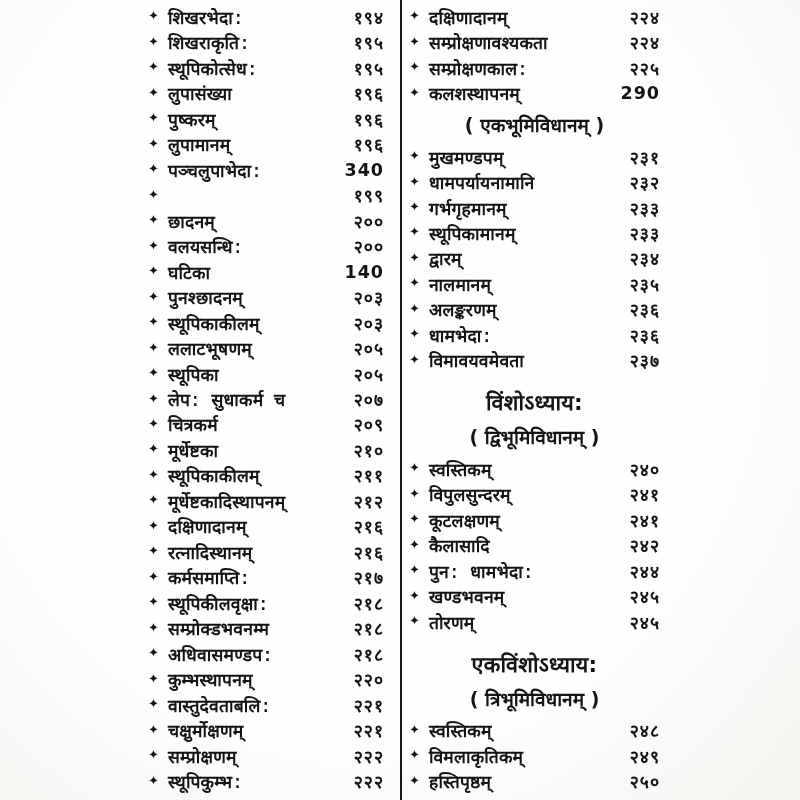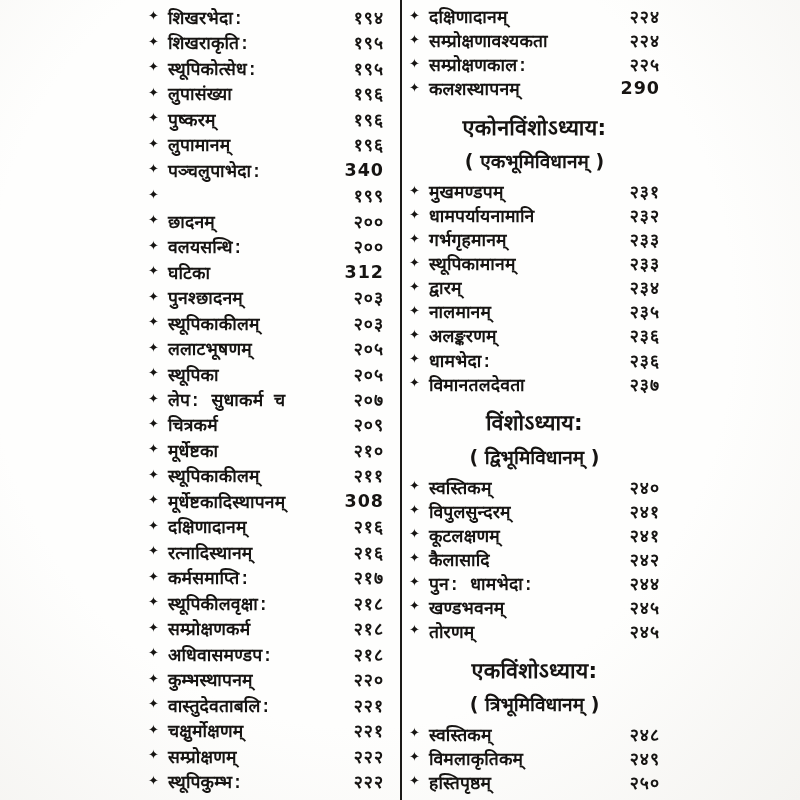--- a/index.html
+++ b/index.html
@@ -148,21 +148,21 @@
 
   <div class="toc-row">
     <span class="bullet">✦</span>
     <span class="entry-label">वलयसन्धि:</span>
     <span class="entry-page">२००</span>
   </div>
 
   <div class="toc-row">
     <span class="bullet">✦</span>
     <span class="entry-label">घटिका</span>
-    <span class="entry-page">312</span>
+    <span class="entry-page">140</span>
   </div>
 
   <div class="toc-row">
     <span class="bullet">✦</span>
     <span class="entry-label">पुनश्छादनम्</span>
     <span class="entry-page">२०३</span>
   </div>
 
   <div class="toc-row">
     <span class="bullet">✦</span>
@@ -202,21 +202,21 @@
 
   <div class="toc-row">
     <span class="bullet">✦</span>
     <span class="entry-label">स्थूपिकाकीलम्</span>
     <span class="entry-page">२११</span>
   </div>
 
   <div class="toc-row">
     <span class="bullet">✦</span>
     <span class="entry-label">मूर्धेष्टकादिस्थापनम्</span>
-    <span class="entry-page">308</span>
+    <span class="entry-page">२१२</span>
   </div>
 
   <div class="toc-row">
     <span class="bullet">✦</span>
     <span class="entry-label">दक्षिणादानम्</span>
     <span class="entry-page">२१६</span>
   </div>
 
   <div class="toc-row">
     <span class="bullet">✦</span>
@@ -231,21 +231,21 @@
   </div>
 
   <div class="toc-row">
     <span class="bullet">✦</span>
     <span class="entry-label">स्थूपिकीलवृक्षा:</span>
     <span class="entry-page">२१८</span>
   </div>
 
   <div class="toc-row">
     <span class="bullet">✦</span>
-    <span class="entry-label">सम्प्रोक्षणकर्म</span>
+    <span class="entry-label">सम्प्रोक्डभवनम्म</span>
     <span class="entry-page">२१८</span>
   </div>
 
   <div class="toc-row">
     <span class="bullet">✦</span>
     <span class="entry-label">अधिवासमण्डप:</span>
     <span class="entry-page">२१८</span>
   </div>
 
   <div class="toc-row">
@@ -296,23 +296,20 @@
     <span class="entry-label">सम्प्रोक्षणकाल:</span>
     <span class="entry-page">२२५</span>
   </div>
 
   <div class="toc-row">
     <span class="bullet">✦</span>
     <span class="entry-label">कलशस्थापनम्</span>
     <span class="entry-page">290</span>
   </div>
 
-  <div class="chapter-row">
-    <span class="chapter-text">एकोनविंशोऽध्याय:</span>
-  </div>
 
   <div class="subtitle-row">
     <span class="subtitle-text">( एकभूमिविधानम् )</span>
   </div>
 
   <div class="toc-row">
     <span class="bullet">✦</span>
     <span class="entry-label">मुखमण्डपम्</span>
     <span class="entry-page">२३१</span>
   </div>
@@ -354,21 +351,21 @@
   </div>
 
   <div class="toc-row">
     <span class="bullet">✦</span>
     <span class="entry-label">धामभेदा:</span>
     <span class="entry-page">२३६</span>
   </div>
 
   <div class="toc-row">
     <span class="bullet">✦</span>
-    <span class="entry-label">विमानतलदेवता</span>
+    <span class="entry-label">विमावयवमेवता</span>
     <span class="entry-page">२३७</span>
   </div>
 
   <div class="chapter-row">
     <span class="chapter-text">विंशोऽध्याय:</span>
   </div>
 
   <div class="subtitle-row">
     <span class="subtitle-text">( द्विभूमिविधानम् )</span>
   </div>

